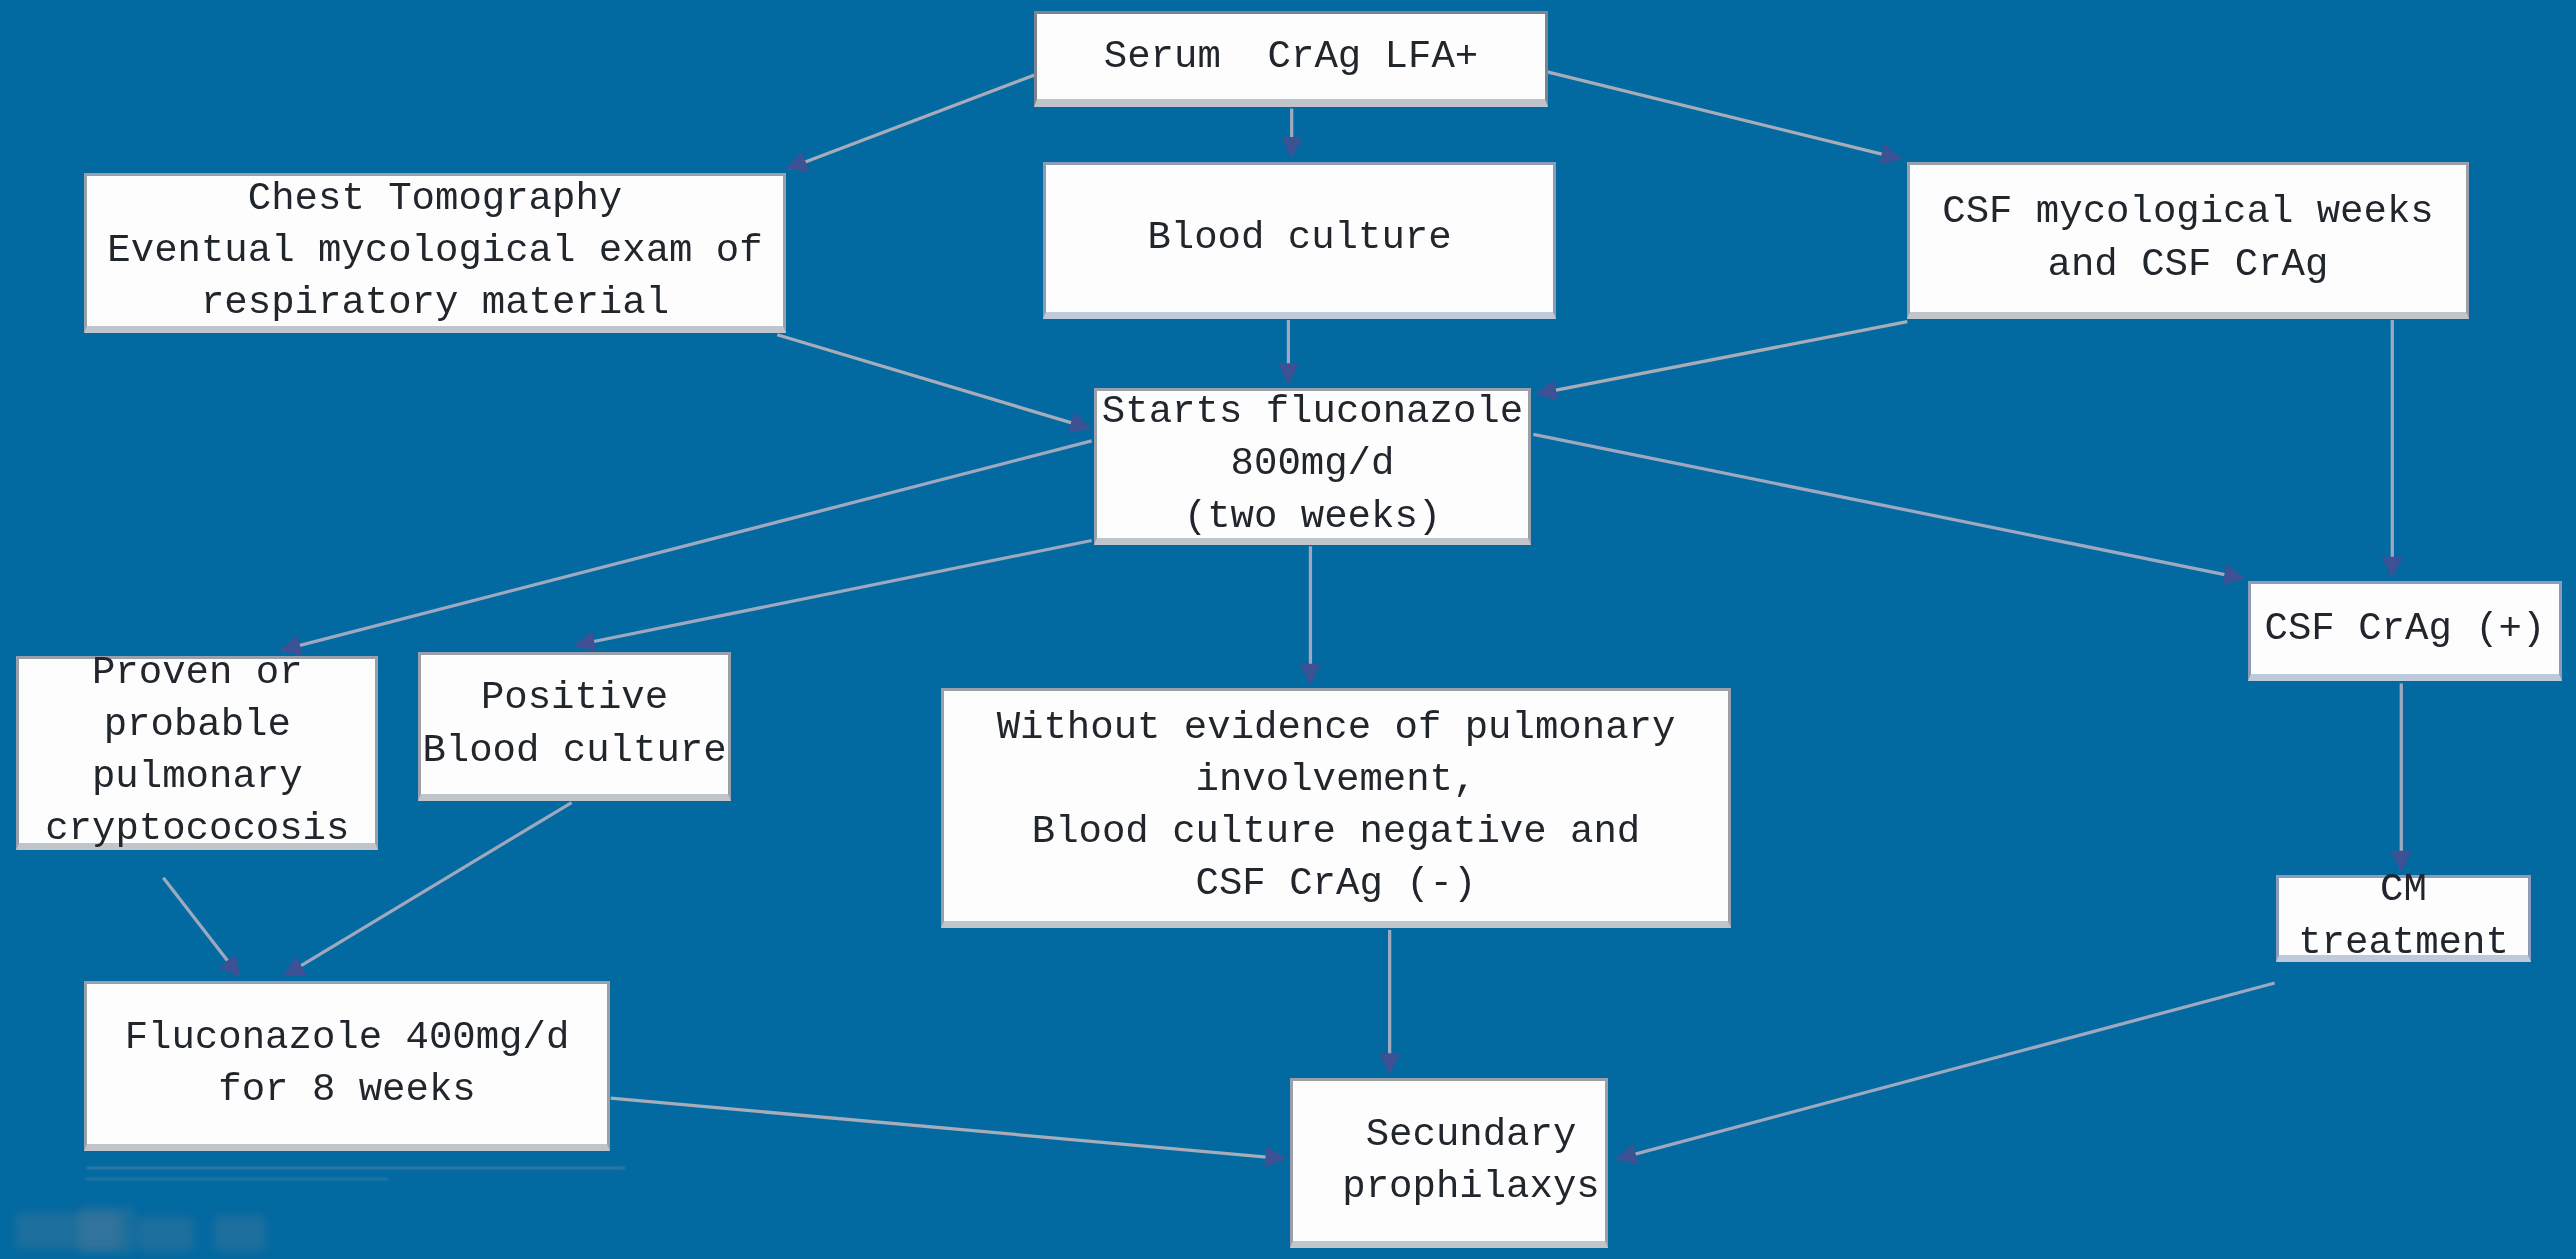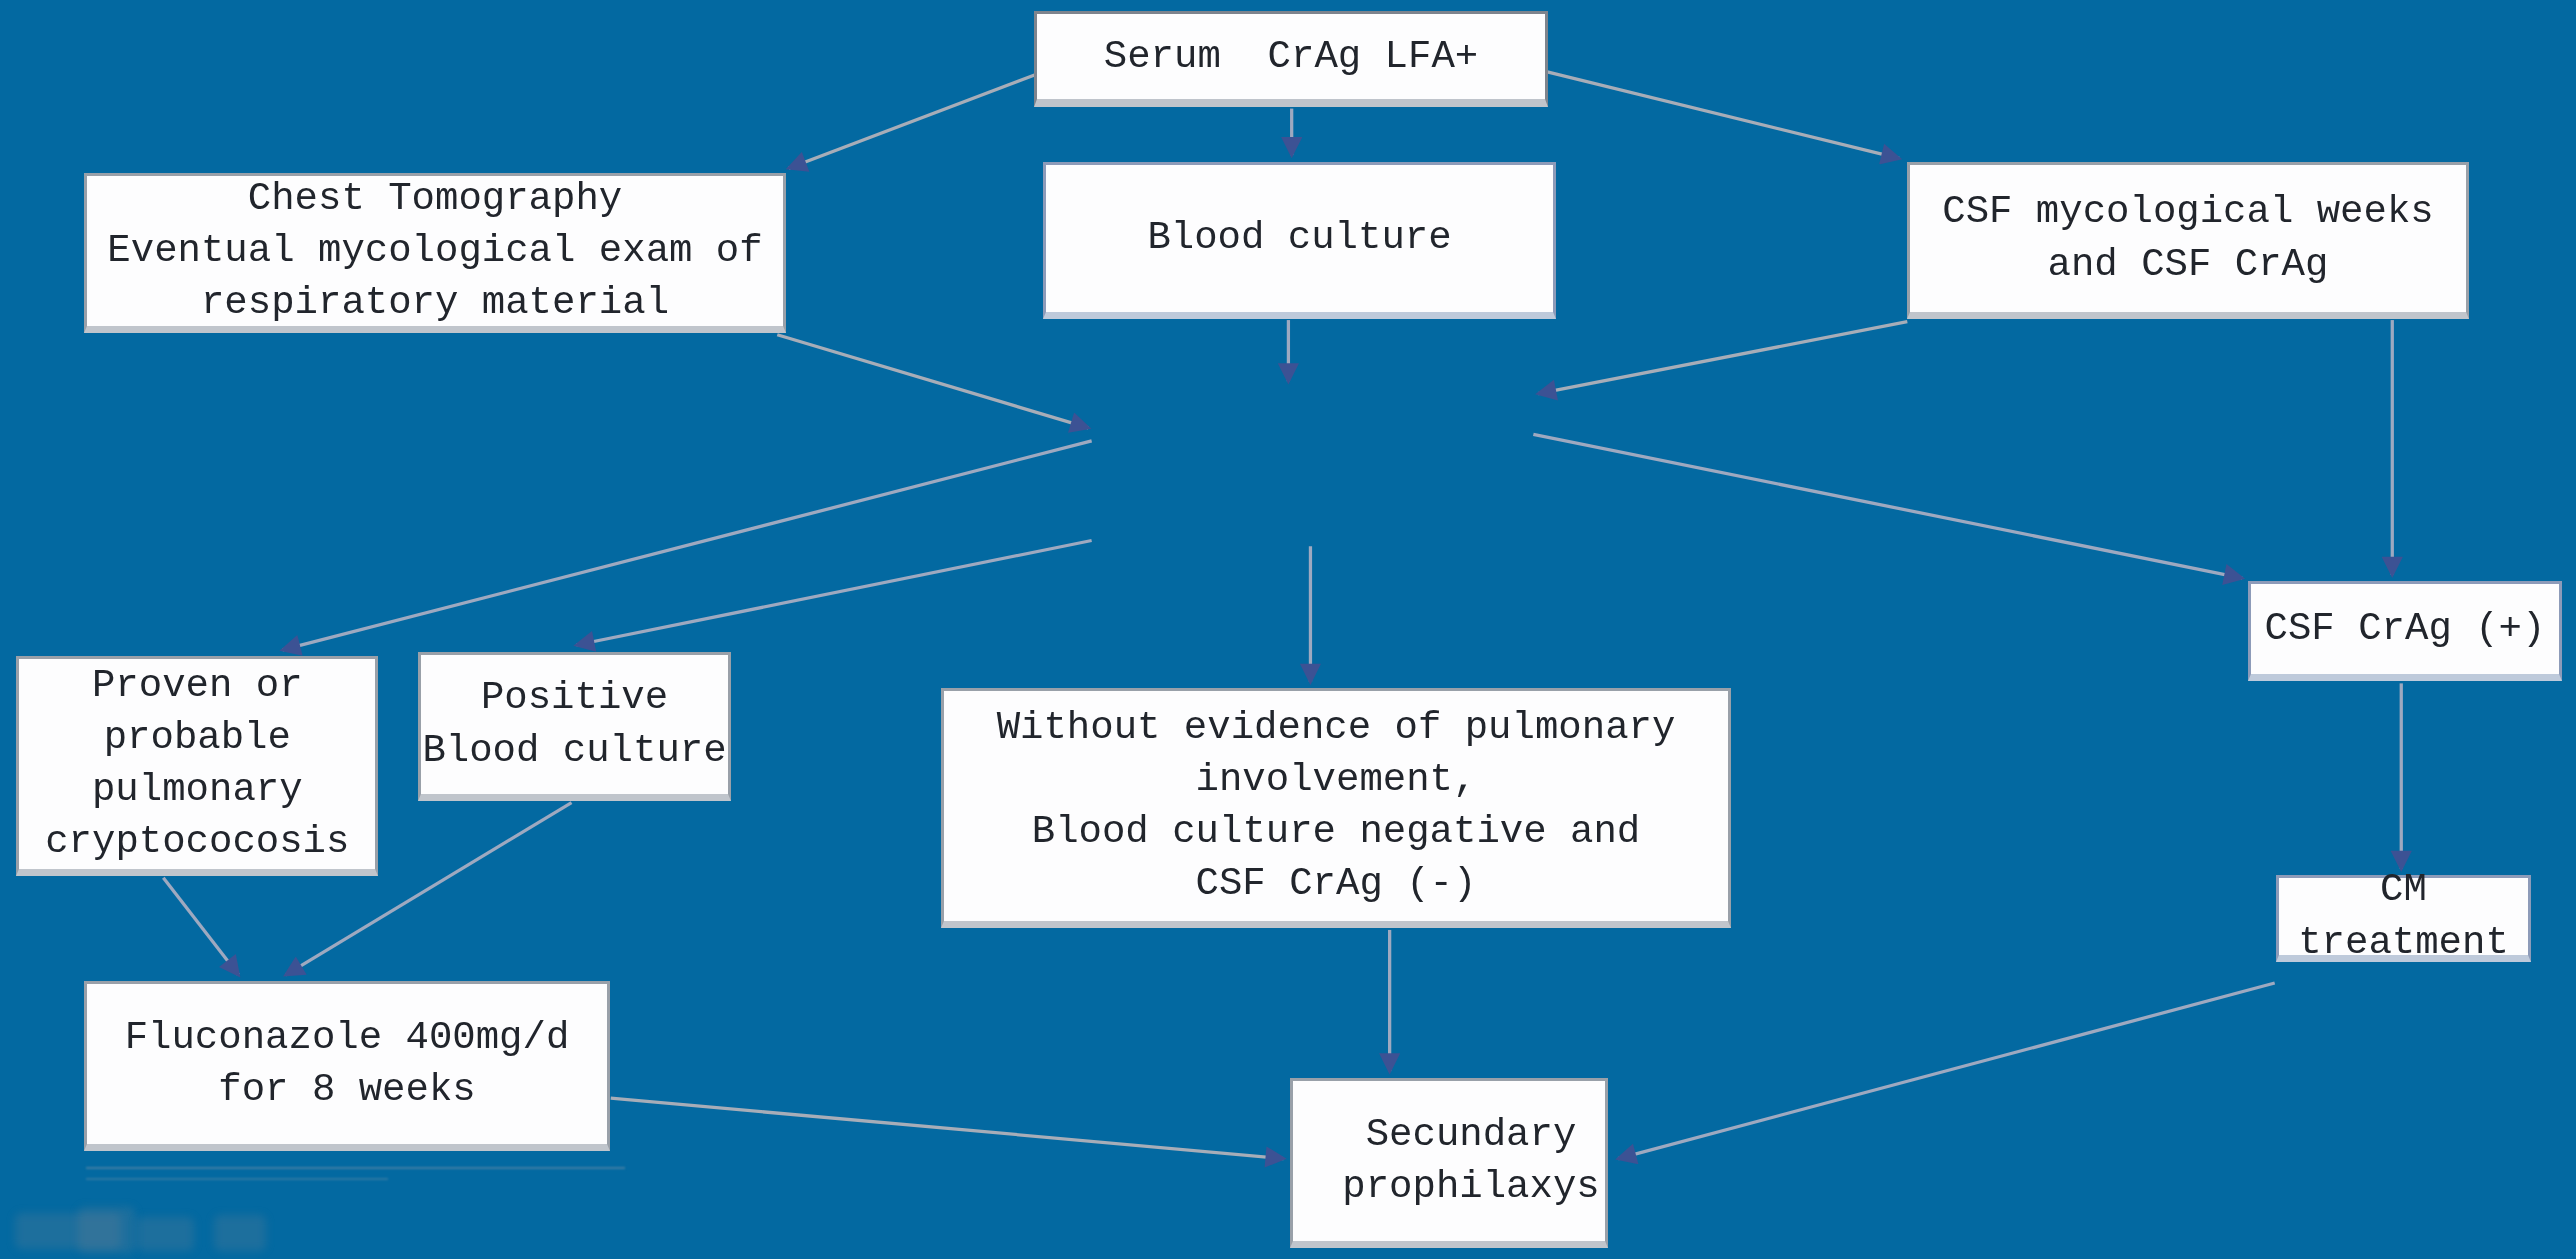--- a/index.html
+++ b/index.html
@@ -35,21 +35,21 @@
   .b-blue { border: 3.3px solid #8d9bb9; border-bottom: 7.3px solid #becadb; }
   .b-dark { border: 3.3px solid #7e848d; border-bottom: 8.2px solid #bfc4cb; }
 
   
   #n-serum        { left:1034px; top:11.4px;   width:514px; height:96px; }
   #n-chest        { left:84px;  top:173px;  width:702px; height:160px;text-align:center; }
   #n-blood        { left:1043px; top:162px;  width:513px; height:157px; }
   #n-csf-exam     { left:1907px; top:162px;  width:562px; height:157px; }
   #n-starts       { left:1094px; top:388px;  width:437px; height:157px; }
   #n-csf-crag-pos { left:2248px; top:581px;  width:314px; height:100px; }
-  #n-proven       { left:16.3px;   top:656px;  width:362px; height:220px; }
+  #n-proven       { left:16.3px;   top:656px;  width:362px; height:194px; }
   #n-positive     { left:418px;  top:652px;  width:313px; height:149px; }
   #n-without      { left:941px; top:688px;  width:790px; height:240px; }
   #n-cm           { left:2276px; top:875px; width:255px; height:87px; }
   #n-fluco400     { left:84px;  top:981px; width:526px; height:170px; }
   #n-secondary    { left:1290px; top:1078px; width:318px; height:170px;padding-left:44px; }
 
   
   .artifact { position: absolute; pointer-events: none; }
   .smudge { background: rgba(122,130,144,0.22); filter: blur(4.1px); border-radius: 6.5px; }
   .faintline { background: rgba(152,158,170,0.42); filter: blur(0.8px); }
@@ -85,20 +85,23 @@
     <line class="edge" x1="2786" y1="1204" x2="1982" y2="1419" marker-end="url(#arrow)"></line>
   </svg>
 
   <div id="n-serum" class="node b-dark">Serum  CrAg LFA+</div>
   <div id="n-chest" class="node b-gray">Chest Tomography
 Eventual mycological exam of
 respiratory material</div>
   <div id="n-blood" class="node b-blue">Blood culture</div>
   <div id="n-csf-exam" class="node b-gray">CSF mycological weeks
 and CSF CrAg</div>
+  <div id="n-starts" class="node b-gray">Starts fluconazole
+800mg/d
+(two weeks)</div>
   <div id="n-csf-crag-pos" class="node b-blue">CSF CrAg (+)</div>
   <div id="n-proven" class="node b-gray">Proven or
 probable
 pulmonary
 cryptococosis</div>
   <div id="n-positive" class="node b-gray">Positive
 Blood culture</div>
   <div id="n-without" class="node b-gray">Without evidence of pulmonary
 involvement,
 Blood culture negative and

